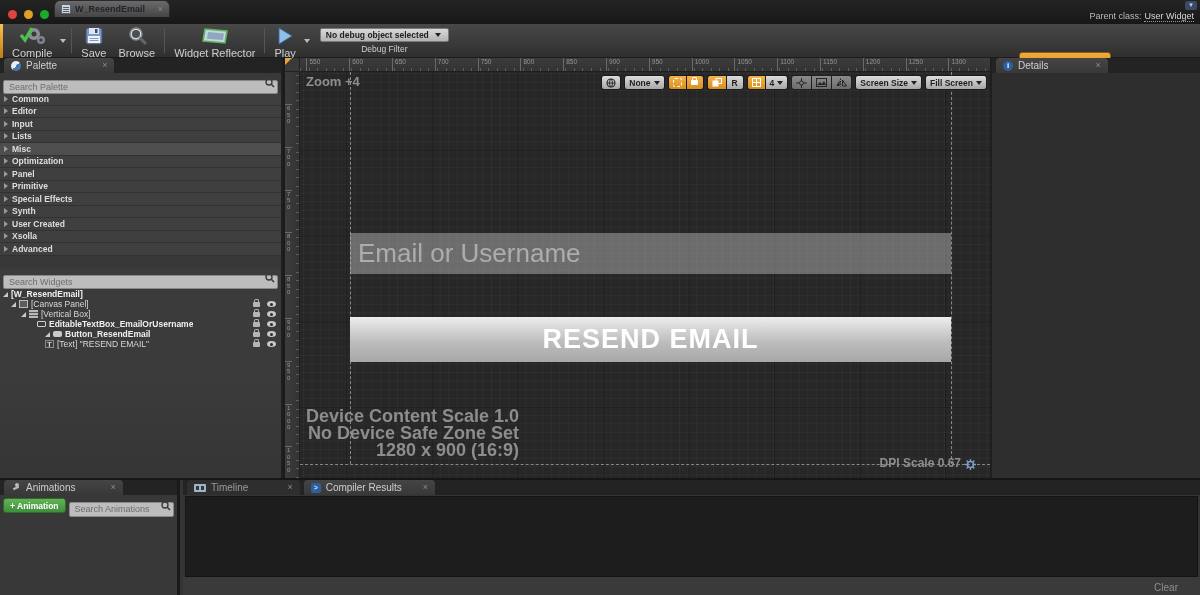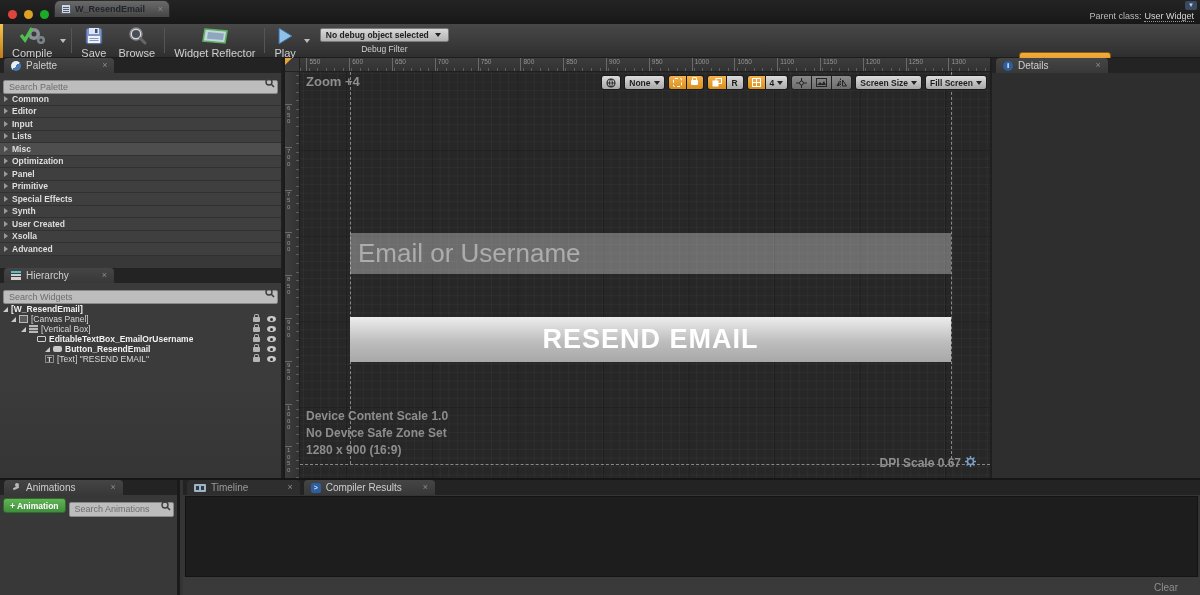--- a/index.html
+++ b/index.html
@@ -102,22 +102,22 @@
   .dashsq{width:9px;height:9px;border:1px dashed #fff;border-radius:2px;}
   .cvlock{width:7px;height:5px;background:#fff;border-radius:1px;position:relative;display:inline-block;}
   .cvlock::before{content:"";position:absolute;left:1px;top:-3px;width:3px;height:3px;border:1px solid #fff;border-bottom:none;border-radius:2px 2px 0 0;}
   .gridic{width:9px;height:9px;background:linear-gradient(#fff 0 1px,transparent 1px 4px,#fff 4px 5px,transparent 5px 8px,#fff 8px 9px),linear-gradient(90deg,#fff 0 1px,transparent 1px 4px,#fff 4px 5px,transparent 5px 8px,#fff 8px 9px);}
   .guide-v{width:0;border-left:1px dashed rgba(255,255,255,.45);top:0;height:392px;}
   .guide-h{height:0;border-top:1px dashed rgba(255,255,255,.45);left:0;width:690px;top:392px;}
   .emailbox{left:50px;top:161px;width:601px;height:41px;background:rgba(205,205,205,.42);display:flex;align-items:center;padding-left:8px;}
   .emailbox .ph{font-size:26px;color:rgba(235,235,235,.5);}
   .resendbtn{left:50px;top:245px;width:601px;height:45px;background:linear-gradient(#ededed,#bdbdbd 55%,#a8a8a8);display:flex;align-items:center;justify-content:center;}
   .resendbtn .lbl{font-size:27px;font-weight:bold;color:#fff;letter-spacing:1px;}
-  .statusblock{left:6px;top:336px;font-size:12px;font-weight:bold;color:#8d8d8d;line-height:17px;}
-  .dpiwrap{right:14px;top:384px;display:flex;align-items:flex-start;gap:4px;font-size:12px;font-weight:bold;color:#8d8d8d;}
+  .statusblock{left:6px;top:336px;font-size:18px;font-weight:bold;color:#8d8d8d;line-height:17px;text-align:right;}
+  .dpiwrap{right:14px;top:384px;display:flex;align-items:flex-end;gap:4px;font-size:12px;font-weight:bold;color:#8d8d8d;}
 
   
   .details{left:990px;top:58px;width:210px;height:420px;background:#2e2e2e;border-left:2px solid #1f1f1f;}
   .infoic{width:10px;height:10px;border-radius:50%;background:#2d5e9e;color:#fff;font-size:8px;line-height:10px;text-align:center;font-weight:bold;}
 
   
   .bottomdock{left:0;top:478px;width:1200px;height:117px;background:#343434;border-top:2px solid #161616;}
   .animpanel{left:0;top:0;width:180px;height:117px;background:#383838;border-right:3px solid #1a1a1a;}
   .animrow{display:flex;gap:3px;padding:3px;}
   .addanim{height:15px;background:linear-gradient(#62b455,#3f8f3c);border:1px solid #2c6b2a;border-radius:3px;color:#fff;font-size:8.5px;font-weight:bold;display:flex;align-items:center;padding:0 6px;white-space:nowrap;}
@@ -323,27 +323,20 @@
         </div>
 
         <div class="cat-row">
           <span class="tri-r"></span>
           <span class="lbl">Advanced</span>
         </div>
       </div>
   </div>
 
   <div class="abs hierarchy">
-    <div class="tabrow">
-      <div class="ptab">
-        <span class="hieric"></span>
-        <span class="lbl">Hierarchy</span>
-        <span class="closex" style="margin-left:28px;"></span>
-      </div>
-    </div>
     <div class="searchrow">
       <div class="searchbox">
         <input type="text" placeholder="Search Widgets" style="">
         <svg class="mag" width="10" height="10" viewBox="0 0 10 10">
             <circle cx="4" cy="4" r="3" fill="none" stroke="#3c3c3c" stroke-width="1.4"></circle>
             <path d="M6.3 6.3 L9 9" stroke="#3c3c3c" stroke-width="1.6"></path>
           </svg>
       </div>
     </div>
     <div style="padding-top:1px;">

